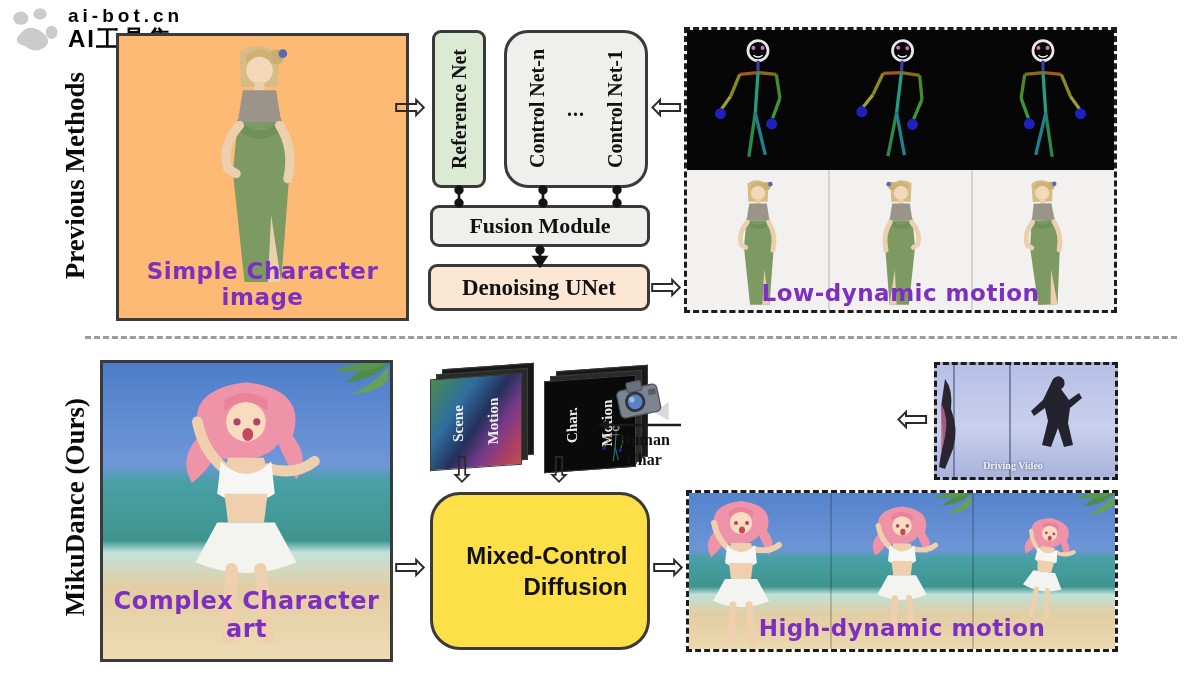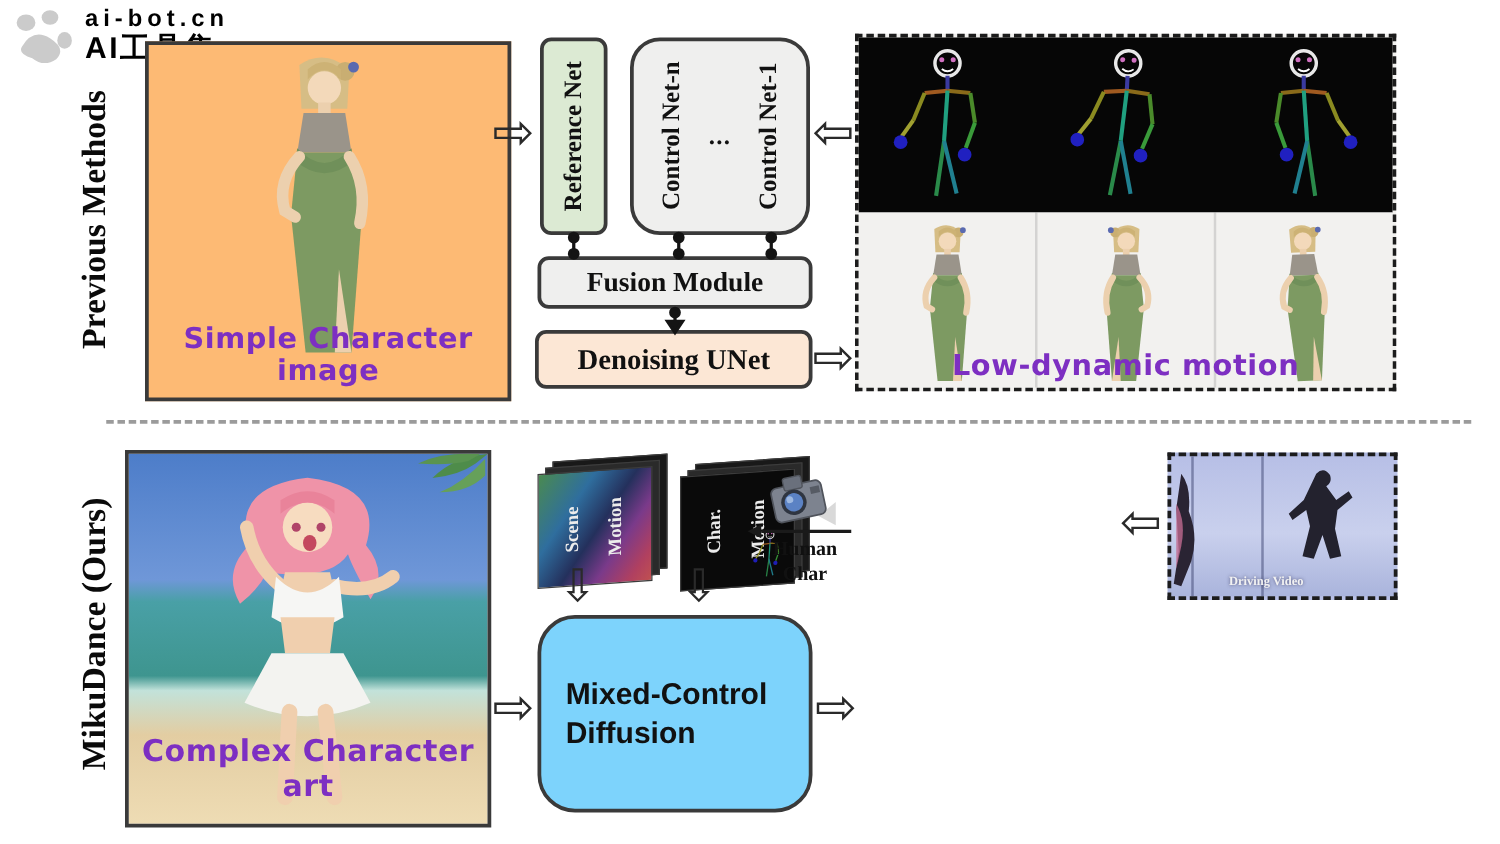--- a/index.html
+++ b/index.html
@@ -73,22 +73,22 @@
   
   #camera{left:610px;top:374px;width:60px;height:48px;}
   #pose-arrow{left:597px;top:418px;width:86px;height:14px;}
   #human-pose{left:602px;top:430px;width:84px;text-align:center;font-size:16px;font-weight:600;line-height:1.25;}
   #human-pose span{display:block;}
 
   
   #mmm-box{left:680px;top:374px;width:200px;height:94px;background:#dcdaf6;border-radius:18px;
            font-family:"Liberation Sans",sans-serif;font-size:22px;font-weight:600;text-align:center;}
   #mmm-box .inner{width:150px;}
-  #mcd-box{left:430px;top:492px;width:220px;height:158px;background:#7dd3fc;border-radius:30px;
-           font-family:"Liberation Sans",sans-serif;font-size:24px;font-weight:600;text-align:left;}
+  #mcd-box{left:430px;top:492px;width:220px;height:158px;background:#fde047;border-radius:30px;
+           font-family:"Liberation Sans",sans-serif;font-size:24px;font-weight:600;text-align:right;}
   #mcd-box .inner{width:175px;line-height:1.3;}
 
   
   #driving{left:934px;top:362px;width:184px;height:118px;border:3px dashed #1c1c1c;box-sizing:border-box;
            background:linear-gradient(180deg,#b7bfe6 0%,#c9d0ed 55%,#aab4dc 100%);overflow:hidden;}
   #driving .vline{position:absolute;top:0;bottom:0;width:2px;background:rgba(70,76,120,.55);}
   #driving .cap{position:absolute;left:0;right:26px;bottom:6px;text-align:center;color:#f2f2f2;
                 font-size:10px;font-weight:600;text-shadow:0 0 3px rgba(40,40,80,.7);}
 
   
@@ -343,14 +343,38 @@
     </svg>
     <div class="cap">Driving Video</div>
   </div>
 
   <div id="mcd-box" class="abs nodebox flexc">
     <span class="inner">Mixed-Control Diffusion</span>
   </div>
 
   <div class="abs harrow" style="left:652px;top:546px;">⇨</div>
 
+  <div id="ours-out" class="abs">
+    <div class="bcell">
+      <svg width="120" height="150" viewBox="0 0 100 150" style="position:absolute;left:-8px;top:4px;">
+          <use href="#pgirl"></use>
+        </svg>
+    </div>
+    <div class="bcell">
+      <svg width="96" height="132" viewBox="0 0 100 150" style="position:absolute;left:22px;top:10px;">
+          <use href="#pgirl"></use>
+        </svg>
+      <svg width="66" height="40" viewBox="0 0 100 60" style="position:absolute;right:-2px;top:-2px;">
+          <use href="#palm"></use>
+        </svg>
+    </div>
+    <div class="bcell">
+      <svg width="70" height="104" viewBox="0 0 100 150" style="position:absolute;left:36px;top:22px;transform:rotate(8deg)">
+          <use href="#pgirl"></use>
+        </svg>
+      <svg width="70" height="42" viewBox="0 0 100 60" style="position:absolute;right:-2px;top:-2px;">
+          <use href="#palm"></use>
+        </svg>
+    </div>
+    <div class="pcap" style="bottom:8px;font-size:23px;">High-dynamic motion</div>
+  </div>
 
 </div>
 
 </body></html>

